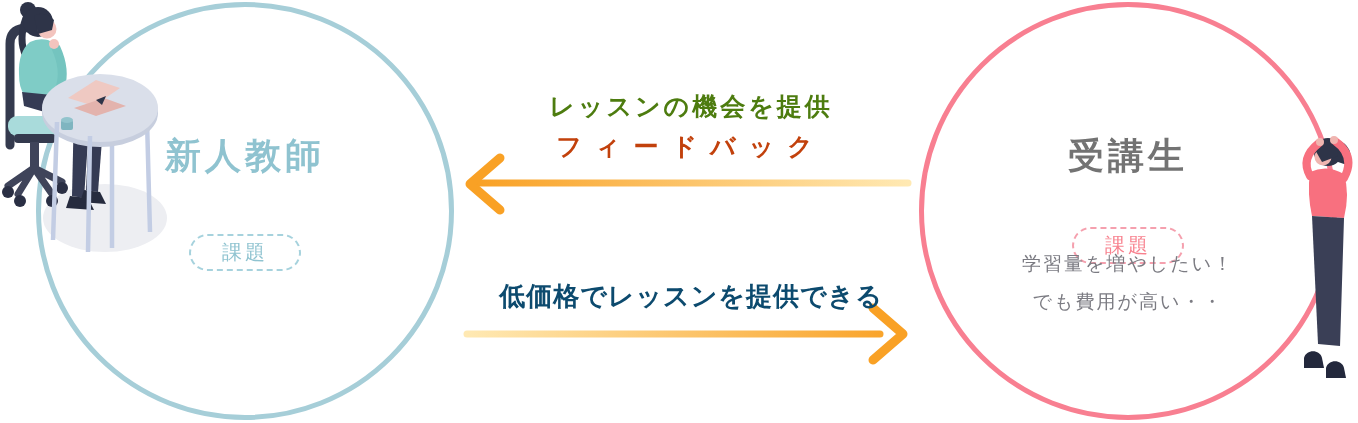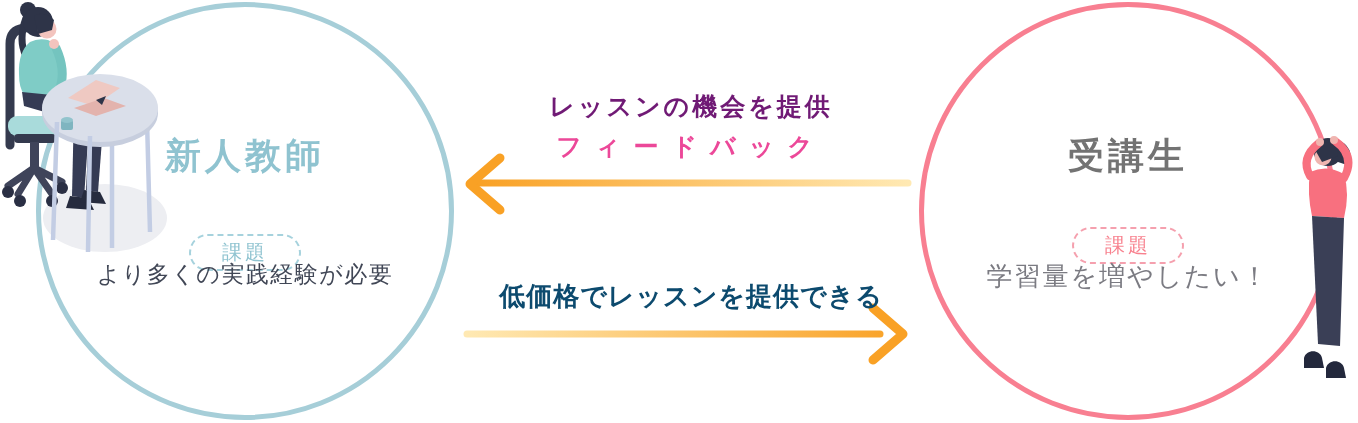--- a/index.html
+++ b/index.html
@@ -21,48 +21,48 @@
     position:absolute;top:207px;left:50%;transform:translateX(-50%);
     width:108px;height:33px;line-height:33px;text-align:center;
     border:2px dashed #ccc;border-radius:20px;
     font-size:20px;letter-spacing:3px;margin-top:20px;
   }
   #right-circle .issue-badge{top:200px;}
   .circle-desc{
     position:absolute;top:252px;left:0;width:100%;text-align:center;
     font-size:23px;letter-spacing:1.5px;
   }
-  #right-circle .circle-desc{top:250px;line-height:38px;font-size:26px;letter-spacing:2px;}
+  #right-circle .circle-desc{top:237px;line-height:38px;font-size:19px;letter-spacing:2px;}
   .arrow-label{
     position:absolute;left:441px;width:500px;text-align:center;
     font-weight:700;color:#F7992B;
   }
   #top-arrow-label-1{top:90px;font-size:25px;letter-spacing:3px;}
   #top-arrow-label-2{top:130px;font-size:25px;letter-spacing:13px;}
   #bottom-arrow-label{top:279px;font-size:26px;letter-spacing:1px;}
   #arrows-layer{position:absolute;left:0;top:0;width:1358px;height:423px;pointer-events:none;}
   #illustration-left{position:absolute;left:0;top:0;width:180px;height:260px;z-index:5;}
   #illustration-right{position:absolute;left:1292px;top:134px;width:68px;height:250px;z-index:5;}
 </style>
 </head>
 <body>
 
 <div id="canvas">
 
   <div id="left-circle" class="circle" style="border-color: rgb(166, 206, 216);">
     <div class="circle-title" style="color: rgb(143, 195, 208);">新人教師</div>
     <div class="issue-badge" style="color: rgb(143, 195, 208); border-color: rgb(166, 210, 221);">課題</div>
-    <div class="circle-desc" style="color: rgb(65, 71, 86);">より多くの実践経験が必要</div>
   </div>
 
   <div id="right-circle" class="circle" style="border-color: rgb(248, 127, 145);">
     <div class="circle-title" style="color: #737373;">受講生</div>
     <div class="issue-badge" style="color: rgb(248, 129, 142); border-color: rgb(245, 160, 174);">課題</div>
     <div class="circle-desc" style="color: rgb(123, 123, 130);">
       <div>学習量を増やしたい！</div>
+      <div>でも費用が高い・・</div>
     </div>
   </div>
 
   <svg id="arrows-layer" viewBox="0 0 1358 423" xmlns="http://www.w3.org/2000/svg">
     <defs>
       <linearGradient id="grad-top" gradientUnits="userSpaceOnUse" x1="478" y1="0" x2="908" y2="0">
         <stop offset="0" stop-color="#F9A125"></stop>
         <stop offset="1" stop-color="#FFE9B3"></stop>
       </linearGradient>
       <linearGradient id="grad-bottom" gradientUnits="userSpaceOnUse" x1="467" y1="0" x2="903" y2="0">
@@ -75,22 +75,22 @@
       <line x1="478" y1="183" x2="908" y2="183" stroke="url(#grad-top)" stroke-width="7" stroke-linecap="round"></line>
       <polyline points="500,158 470,184 500,210" fill="none" stroke-width="9" stroke-linecap="round" stroke-linejoin="round" stroke="#F9A125"></polyline>
     </g>
 
     <g>
       <line x1="467" y1="334" x2="880" y2="334" stroke="url(#grad-bottom)" stroke-width="7" stroke-linecap="round"></line>
       <polyline points="873,308 903,334 873,360" fill="none" stroke-width="9" stroke-linecap="round" stroke-linejoin="round" stroke="#F9A125"></polyline>
     </g>
   </svg>
 
-  <div id="top-arrow-label-1" class="arrow-label" style="color: #701a75;">レッスンの機会を提供</div>
-  <div id="top-arrow-label-2" class="arrow-label" style="color: #ec4899;">フィードバック</div>
+  <div id="top-arrow-label-1" class="arrow-label" style="color: #4d7c0f;">レッスンの機会を提供</div>
+  <div id="top-arrow-label-2" class="arrow-label" style="color: #c2410c;">フィードバック</div>
   <div id="bottom-arrow-label" class="arrow-label" style="color: #0c4a6e;">低価格でレッスンを提供できる</div>
 
   <svg id="illustration-left" viewBox="0 0 180 260" xmlns="http://www.w3.org/2000/svg">
     <ellipse cx="105" cy="218" rx="62" ry="34" fill="#EDEEF2"></ellipse>
 
     <g>
       <path d="M10,145 L10,44 Q10,30 24,28 L46,26" fill="none" stroke="#343A4E" stroke-width="9" stroke-linecap="round"></path>
       <path d="M42,98 L68,92" stroke="#2E3346" stroke-width="9" stroke-linecap="round"></path>
       <rect x="8" y="116" width="54" height="20" rx="9" fill="#A9DBDB"></rect>
       <rect x="14" y="134" width="42" height="9" rx="4" fill="#343A4E"></rect>

